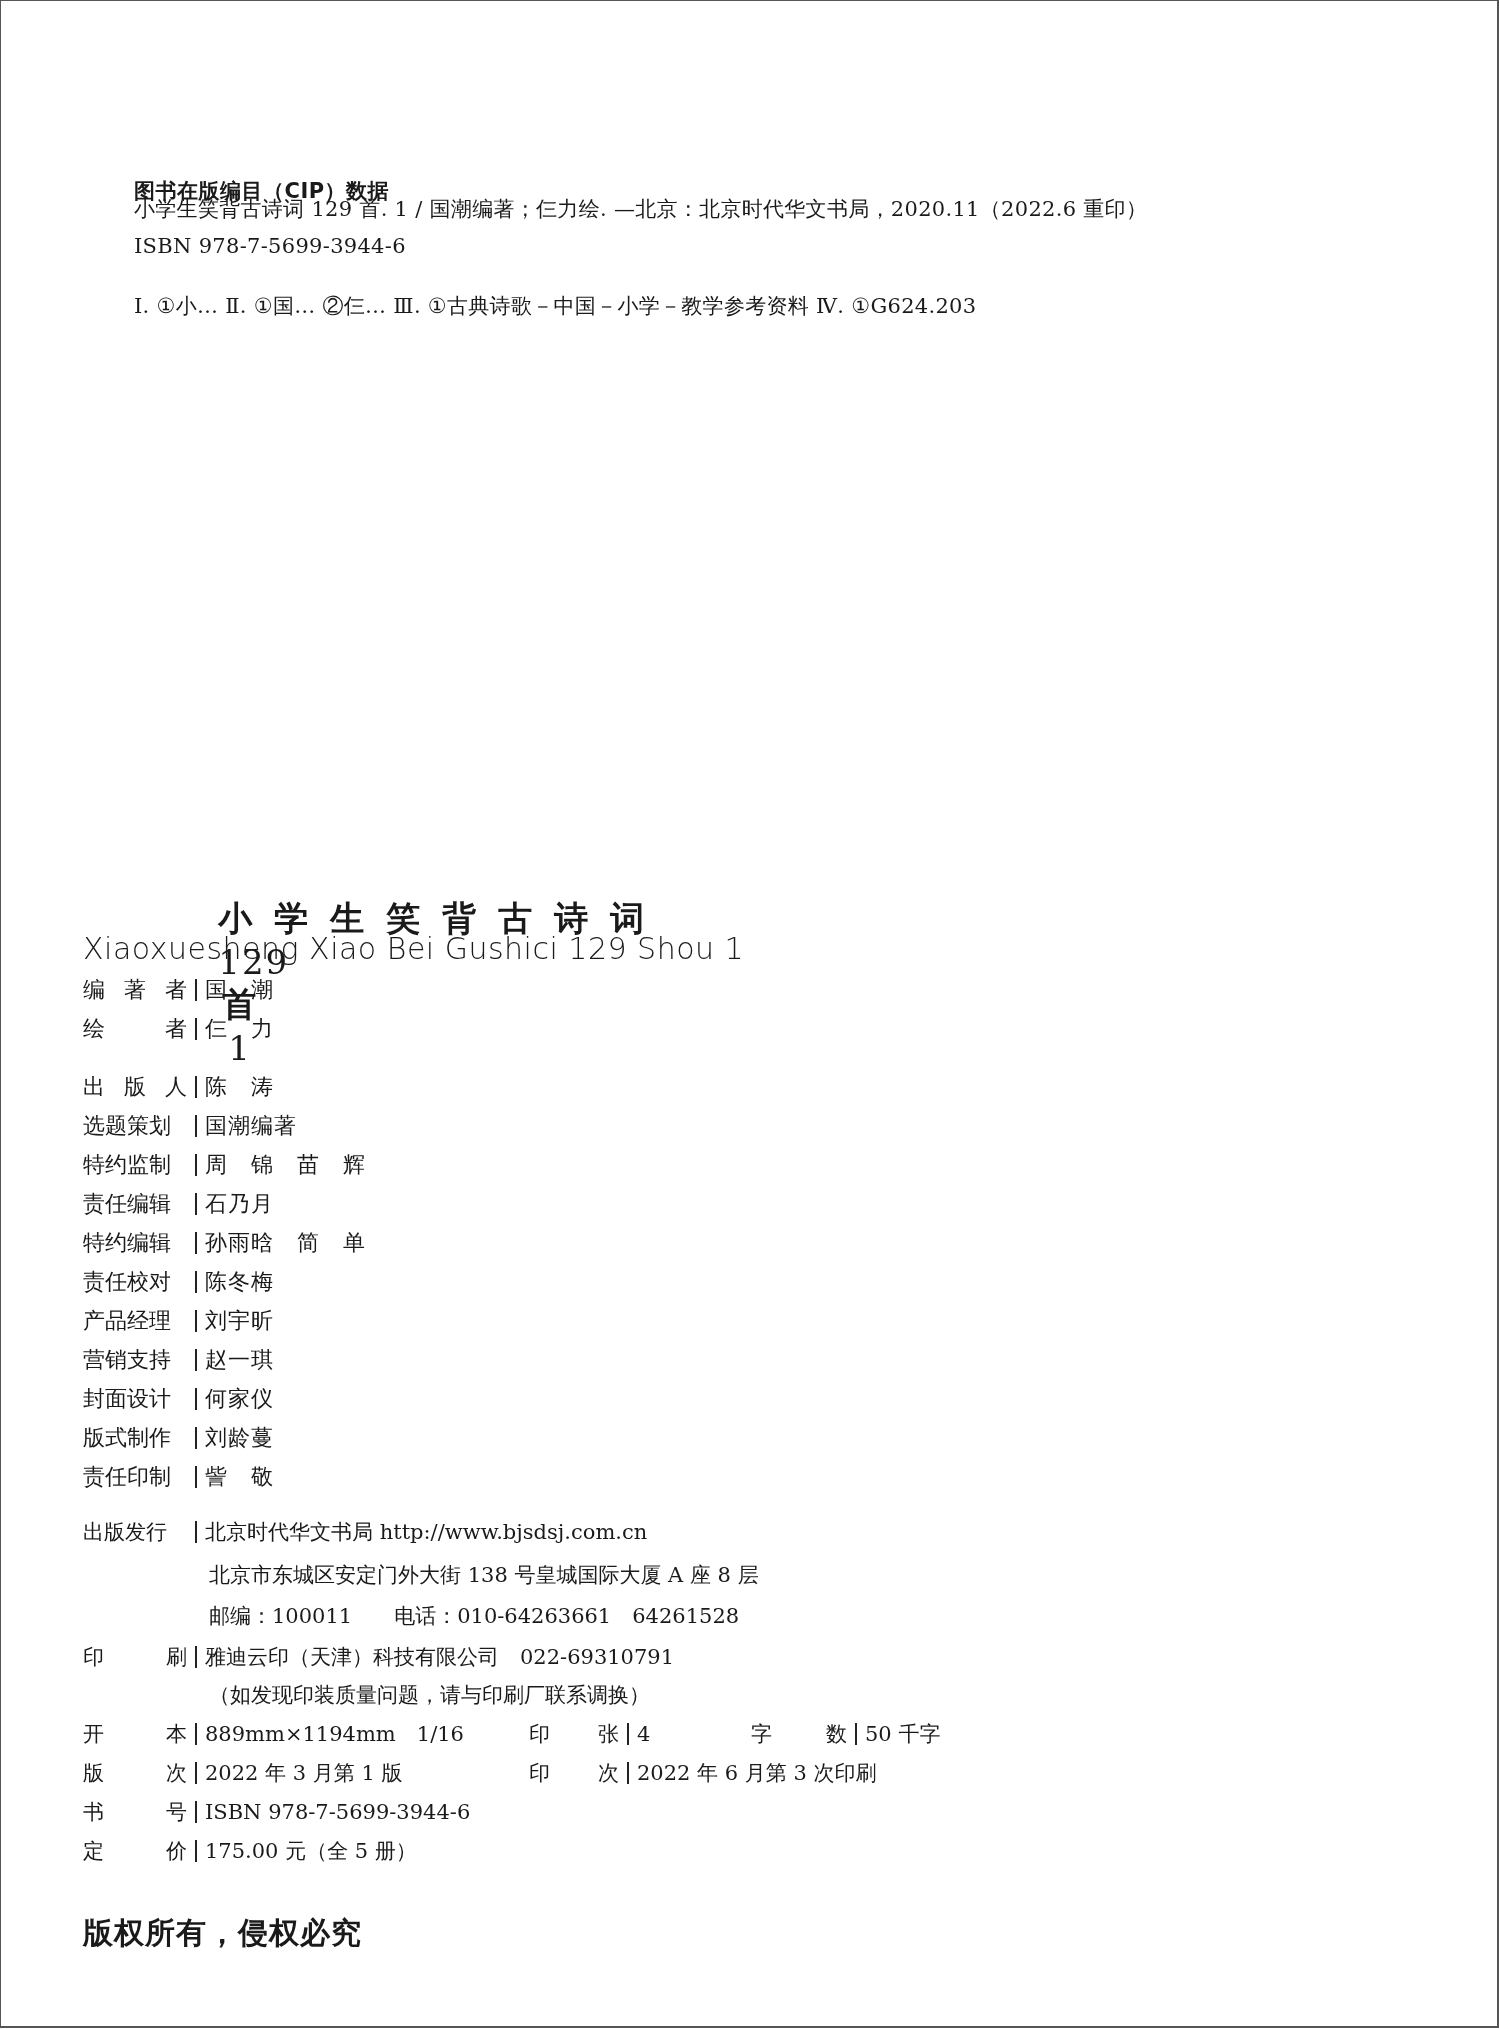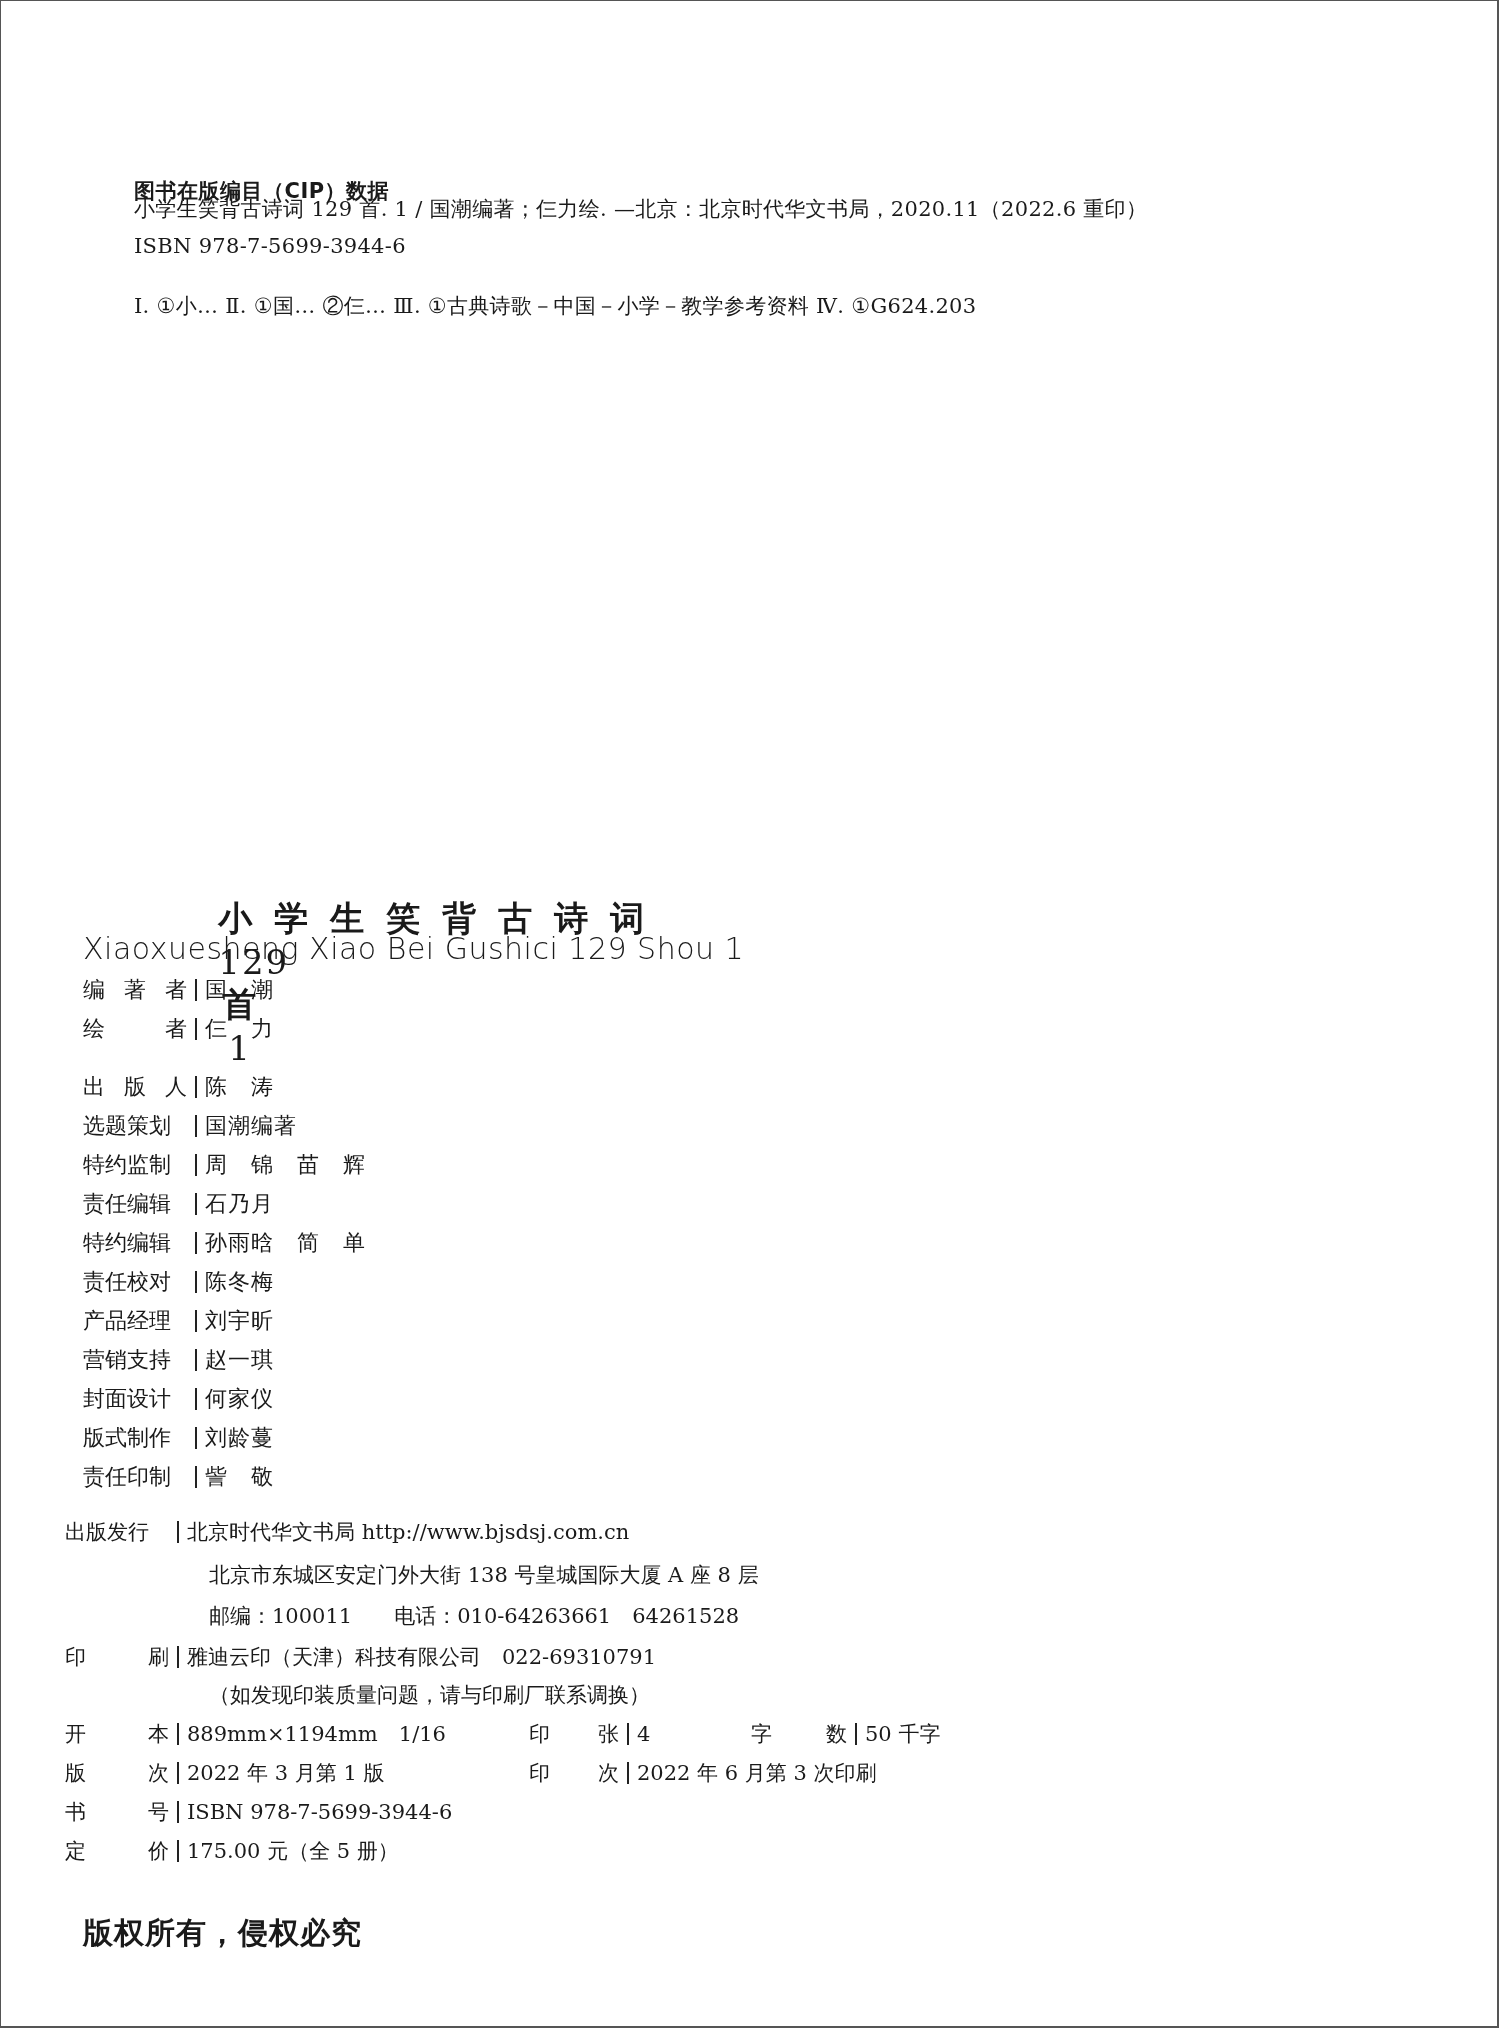--- a/index.html
+++ b/index.html
@@ -10,21 +10,21 @@
   .abs { position:absolute; white-space:pre; }
   .cip-head { left:133px; top:136px; font-family:"DejaVu Sans", sans-serif; font-weight:bold; font-size:21px; letter-spacing:0.5px;margin-top:40px; }
   .cip-line { left:133px; font-size:21px; font-family:"DejaVu Serif", serif; letter-spacing:0.3px; }
   .title { left:82px; top:855px; font-size:34px; font-weight:bold; font-family:"DejaVu Sans", sans-serif; letter-spacing:22px; }
   .title-num { font-family:"DejaVu Serif", serif; font-weight:normal; letter-spacing:2px; }
   .pinyin { left:82px; top:918px; font-size:30px; font-family:"DejaVu Sans", sans-serif; font-weight:300; letter-spacing:0.5px;margin-top:12px; }
   .row { left:82px; font-size:22px; font-family:"DejaVu Sans", sans-serif; display:flex; align-items:center; }
   .row .lbl { width:104px; display:inline-flex; justify-content:space-between; }
   .row .sep { width:2px; height:22px; background:#222; margin:0 8px 0 8px; }
   .row .val { letter-spacing:1px; }
-  .pub { left:64px; font-size:21px; font-family:"DejaVu Serif", serif; display:flex; align-items:center; }
+  .pub { left:82px; font-size:21px; font-family:"DejaVu Serif", serif; display:flex; align-items:center; }
   .pub .lbl { width:104px; display:inline-flex; justify-content:space-between; font-family:"DejaVu Sans", sans-serif; }
   .pub .sep { width:2px; height:22px; background:#222; margin:0 8px; }
   .indent { left:208px; font-size:21px; font-family:"DejaVu Serif", serif; }
   .copyright { left:82px; top:1912px; font-size:30px; font-weight:bold; font-family:"DejaVu Sans", sans-serif; letter-spacing:1px; }
 </style>
 </head>
 <body>
 
 <div class="page">
 

